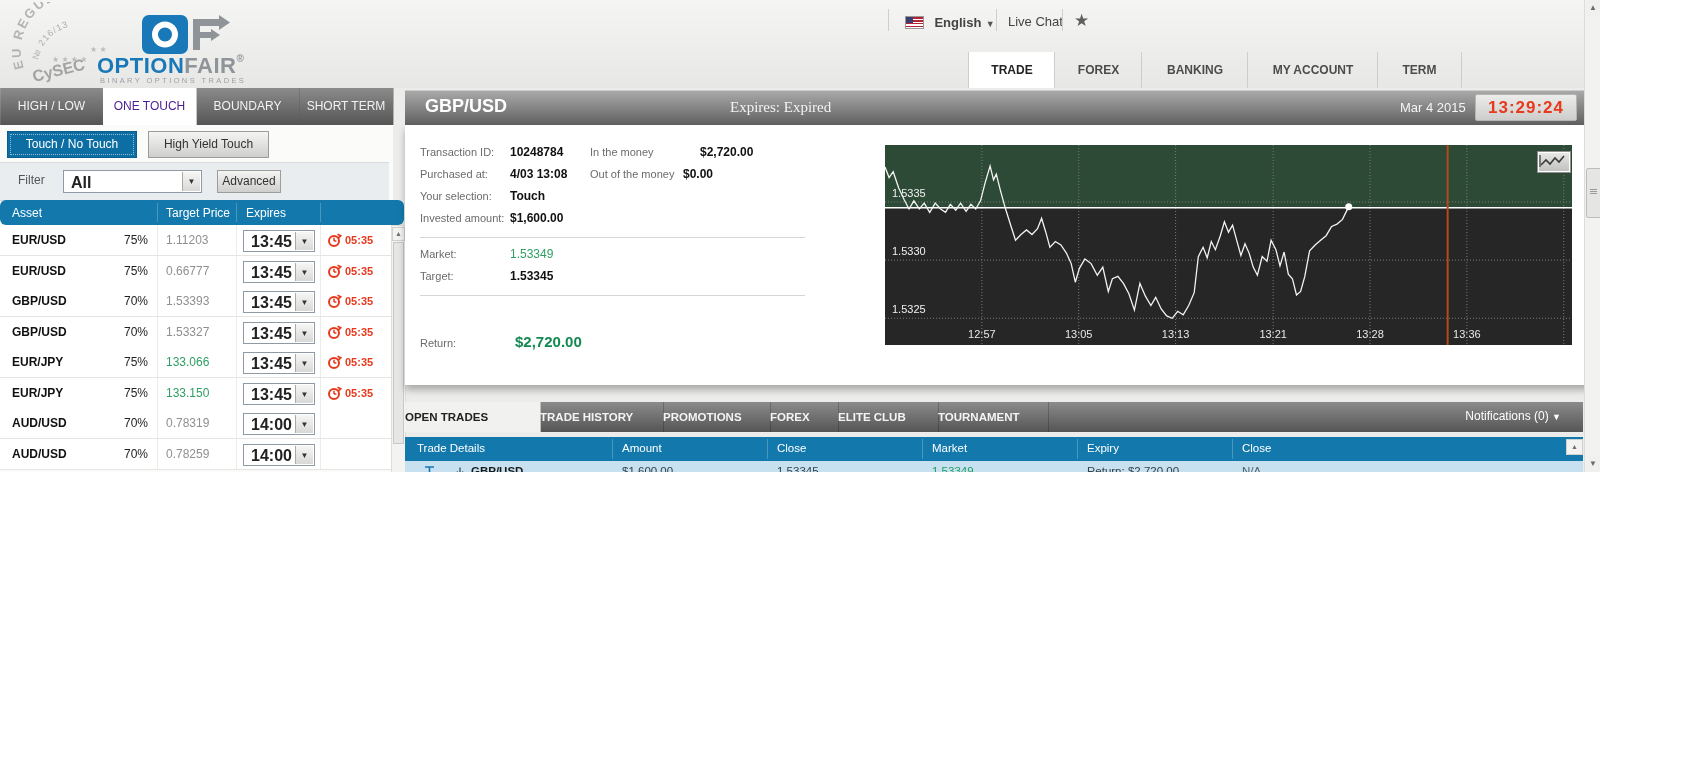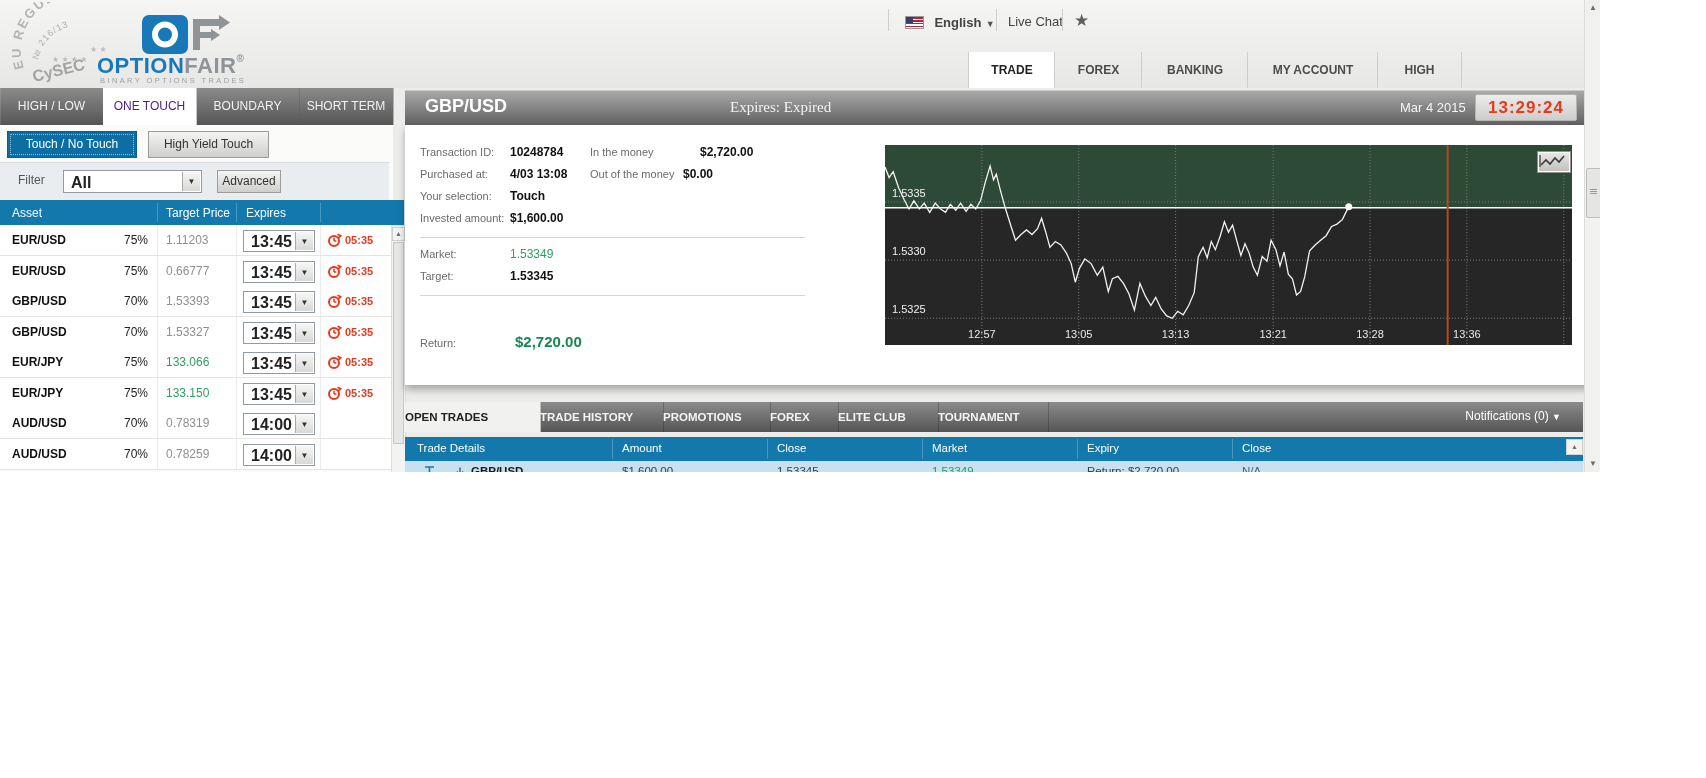--- a/index.html
+++ b/index.html
@@ -38,21 +38,21 @@
   .btn-gray{background:linear-gradient(#f4f4f2,#cfcfcd);border:1px solid #9c9c9a;color:#333;
             font-size:12px;text-align:center;}
   .filterbar{left:0;top:162px;width:389px;height:37px;background:#e9edf0;
              border-top:1px solid #d9dde0;border-bottom:1px solid #d2d6d9;}
   .dd{background:#fff;border:1px solid #8f9aa5;}
   .dd .val{position:absolute;left:7px;top:3px;font-size:16px;color:#222;}
   .ddbtn{position:absolute;right:1px;top:1px;bottom:1px;width:17px;background:linear-gradient(#f6f6f4,#d8d8d6);
          border-left:1px solid #aaa;text-align:center;font-size:8px;color:#333;line-height:19px;}
 
   
-  .thead-blue{background:#1379ad;color:#fff;font-size:12px;}
+  .thead-blue{background:#1379ad;color:#fff;font-size:12px;border-radius:6px;}
   .arow{position:absolute;left:0;width:391px;height:30px;background:#fff;border-bottom:1px solid #e4e4e2;}
   .arow .csep{position:absolute;top:0;bottom:0;width:1px;background:#ececea;}
   .a-name{position:absolute;left:12px;top:8px;font-size:12px;font-weight:bold;color:#111;}
   .a-pct{position:absolute;left:100px;top:8px;width:48px;text-align:right;font-size:12px;color:#222;}
   .a-price{position:absolute;left:166px;top:8px;font-size:12px;color:#8f8f8f;}
   .a-price.green{color:#2f9e63;}
   .a-dd{position:absolute;left:243px;top:4.5px;width:70px;height:20px;}
   .a-clk{position:absolute;left:326px;top:7px;}
   .a-cd{position:absolute;left:345px;top:9px;font-size:11px;font-weight:bold;color:#e8391d;}
 
@@ -140,21 +140,21 @@
     </div>
     <div class="abs tsep" style="left:996px"></div>
     <div class="abs topbar-item" style="left:1008px;top:14px">Live Chat</div>
     <div class="abs tsep" style="left:1062px"></div>
     <div class="abs star" style="left:1074px;top:10px">★</div>
 
     <div class="abs mtab active" style="left:968px;width:86px"><span>TRADE</span></div>
     <div class="abs mtab" style="left:1054px;width:87px"><span>FOREX</span></div>
     <div class="abs mtab" style="left:1141px;width:106px"><span>BANKING</span></div>
     <div class="abs mtab" style="left:1247px;width:130px"><span>MY ACCOUNT</span></div>
-    <div class="abs mtab" style="left:1377px;width:83px;border-right:1px solid #cdcdcb"><span>HIGH</span></div>
+    <div class="abs mtab" style="left:1377px;width:83px;border-right:1px solid #cdcdcb"><span>TERM</span></div>
   </div>
 
   <div class="abs" style="left:0;top:88px;width:1584px;height:384px;background:#ececea"></div>
 
   <div class="abs lnav">
     <div class="abs ltab" style="left:0;width:103px"><span>HIGH / LOW</span></div>
     <div class="abs ltab active" style="left:103px;width:93px"><span>ONE TOUCH</span></div>
     <div class="abs ltab" style="left:196px;width:103px"><span>BOUNDARY</span></div>
     <div class="abs ltab" style="left:299px;width:94px"><span>SHORT TERM</span></div>
   </div>

